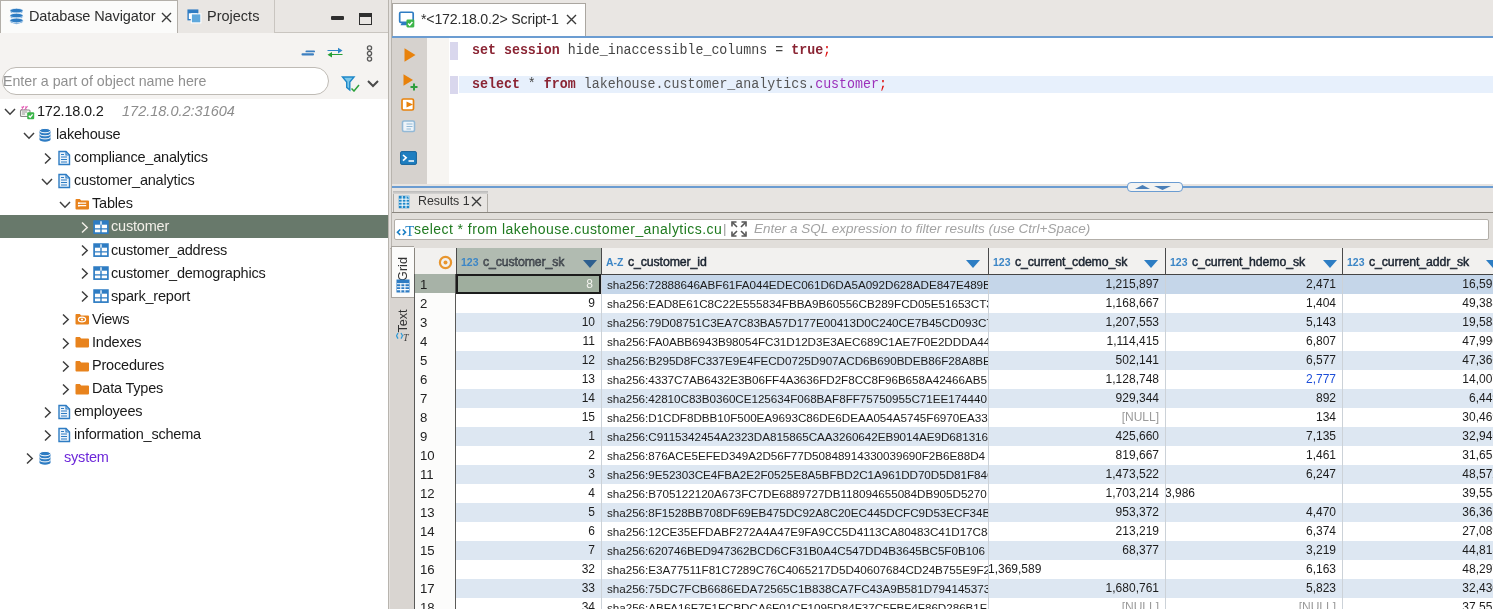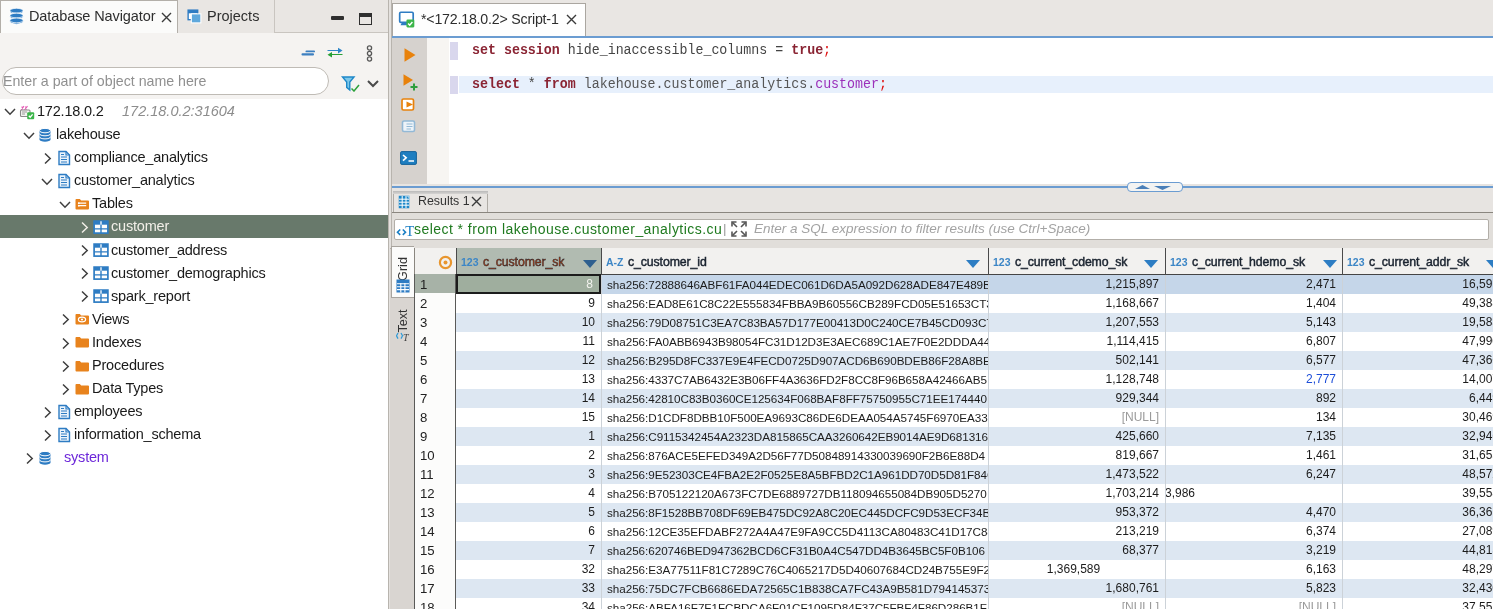--- a/index.html
+++ b/index.html
@@ -326,21 +326,21 @@
     <text x="7" y="11" font-size="10" font-style="italic" fill="#444" font-family="Liberation Serif">T</text>
   </svg>
 <div style="position:absolute;left:414px;top:247.7px;width:1079px;height:27px;background:#f2f1ef"></div>
 <div style="position:absolute;left:456px;top:247.7px;width:145px;height:27px;background:#b1bbb1"></div>
 <div style="position:absolute;left:414px;top:273.5px;width:1079px;height:1.2px;background:#454545"></div>
 <svg style="position:absolute;left:438px;top:254.5px" width="15" height="15" viewBox="0 0 15 15">
     <circle cx="7.5" cy="7.5" r="5.6" fill="none" stroke="#e8962e" stroke-width="2.2"></circle>
     <circle cx="7.5" cy="7.5" r="2" fill="#e8962e"></circle>
   </svg>
 <div style="position:absolute;left:461px;top:250.7px;width:30px;height:22px;line-height:22px;white-space:nowrap;font-size:10.5px;color:#3c86c6;font-weight:bold">123</div>
-<div style="position:absolute;left:483px;top:250.7px;width:105px;height:22px;line-height:22px;white-space:nowrap;font-size:12.3px;color:#c2410c;-webkit-text-stroke:0.45px #1b2430;letter-spacing:-0.1px">c_customer_sk</div>
+<div style="position:absolute;left:483px;top:250.7px;width:105px;height:22px;line-height:22px;white-space:nowrap;font-size:12.3px;color:#737373;-webkit-text-stroke:0.45px #1b2430;letter-spacing:-0.1px">c_customer_sk</div>
 <svg style="position:absolute;left:583px;top:260.2px" width="14" height="8" viewBox="0 0 14 8">
     <path d="M0 0 H14 L7 8 z" fill="#2e5f8f"></path>
   </svg>
 <div style="position:absolute;left:456px;top:247.7px;width:1px;height:27px;background:#4a4a4a"></div>
 <div style="position:absolute;left:606px;top:250.7px;width:30px;height:22px;line-height:22px;white-space:nowrap;font-size:10.5px;color:#3c86c6;font-weight:bold">A-Z</div>
 <div style="position:absolute;left:628px;top:250.7px;width:347px;height:22px;line-height:22px;white-space:nowrap;font-size:12.3px;color:#1b2430;-webkit-text-stroke:0.45px #1b2430;letter-spacing:-0.1px">c_customer_id</div>
 <svg style="position:absolute;left:966px;top:260.2px" width="14" height="8" viewBox="0 0 14 8">
     <path d="M0 0 H14 L7 8 z" fill="#2d7dc3"></path>
   </svg>
 <div style="position:absolute;left:601px;top:247.7px;width:1px;height:27px;background:#4a4a4a"></div>
@@ -482,21 +482,21 @@
 <div style="position:absolute;left:456px;top:540.5px;width:139px;height:19px;line-height:19px;white-space:nowrap;font-size:12px;color:#1c1c1c;text-align:right">7</div>
 <div style="position:absolute;left:607px;top:540.5px;width:381px;height:19px;line-height:19px;white-space:nowrap;font-size:11.7px;color:#1c1c1c;overflow:hidden;letter-spacing:-0.05px">sha256:620746BED947362BCD6CF31B0A4C547DD4B3645BC5F0B106</div>
 <div style="position:absolute;left:988px;top:540.5px;width:171px;height:19px;line-height:19px;white-space:nowrap;font-size:12px;color:#1c1c1c;text-align:right">68,377</div>
 <div style="position:absolute;left:1165px;top:540.5px;width:171px;height:19px;line-height:19px;white-space:nowrap;font-size:12px;color:#1c1c1c;text-align:right">3,219</div>
 <div style="position:absolute;left:1342px;top:540.5px;width:157px;height:19px;line-height:19px;white-space:nowrap;font-size:12px;color:#1c1c1c;text-align:right">44,815</div>
 <div style="position:absolute;left:456px;top:559.5px;width:1037px;height:19px;background:#ffffff"></div>
 <div style="position:absolute;left:414px;top:559.0px;width:42px;height:20px;background:#fcfcfb;border:1px solid #5a5a58;border-top:none"></div>
 <div style="position:absolute;left:420px;top:559.5px;width:30px;height:19px;line-height:19px;white-space:nowrap;font-size:13.2px;color:#222">16</div>
 <div style="position:absolute;left:456px;top:559.5px;width:139px;height:19px;line-height:19px;white-space:nowrap;font-size:12px;color:#1c1c1c;text-align:right">32</div>
 <div style="position:absolute;left:607px;top:559.5px;width:381px;height:19px;line-height:19px;white-space:nowrap;font-size:11.7px;color:#1c1c1c;overflow:hidden;letter-spacing:-0.05px">sha256:E3A77511F81C7289C76C4065217D5D40607684CD24B755E9F2</div>
-<div style="position:absolute;left:988px;top:559.5px;width:171px;height:19px;line-height:19px;white-space:nowrap;font-size:12px;color:#1c1c1c;text-align:center">1,369,589</div>
+<div style="position:absolute;left:988px;top:559.5px;width:171px;height:19px;line-height:19px;white-space:nowrap;font-size:12px;color:#1c1c1c;text-align:left">1,369,589</div>
 <div style="position:absolute;left:1165px;top:559.5px;width:171px;height:19px;line-height:19px;white-space:nowrap;font-size:12px;color:#1c1c1c;text-align:right">6,163</div>
 <div style="position:absolute;left:1342px;top:559.5px;width:157px;height:19px;line-height:19px;white-space:nowrap;font-size:12px;color:#1c1c1c;text-align:right">48,297</div>
 <div style="position:absolute;left:456px;top:578.5px;width:1037px;height:19px;background:#dde7f2"></div>
 <div style="position:absolute;left:414px;top:578.0px;width:42px;height:20px;background:#fcfcfb;border:1px solid #5a5a58;border-top:none"></div>
 <div style="position:absolute;left:420px;top:578.5px;width:30px;height:19px;line-height:19px;white-space:nowrap;font-size:13.2px;color:#222">17</div>
 <div style="position:absolute;left:456px;top:578.5px;width:139px;height:19px;line-height:19px;white-space:nowrap;font-size:12px;color:#1c1c1c;text-align:right">33</div>
 <div style="position:absolute;left:607px;top:578.5px;width:381px;height:19px;line-height:19px;white-space:nowrap;font-size:11.7px;color:#1c1c1c;overflow:hidden;letter-spacing:-0.05px">sha256:75DC7FCB6686EDA72565C1B838CA7FC43A9B581D794145373</div>
 <div style="position:absolute;left:988px;top:578.5px;width:171px;height:19px;line-height:19px;white-space:nowrap;font-size:12px;color:#1c1c1c;text-align:right">1,680,761</div>
 <div style="position:absolute;left:1165px;top:578.5px;width:171px;height:19px;line-height:19px;white-space:nowrap;font-size:12px;color:#1c1c1c;text-align:right">5,823</div>
 <div style="position:absolute;left:1342px;top:578.5px;width:157px;height:19px;line-height:19px;white-space:nowrap;font-size:12px;color:#1c1c1c;text-align:right">32,430</div>

